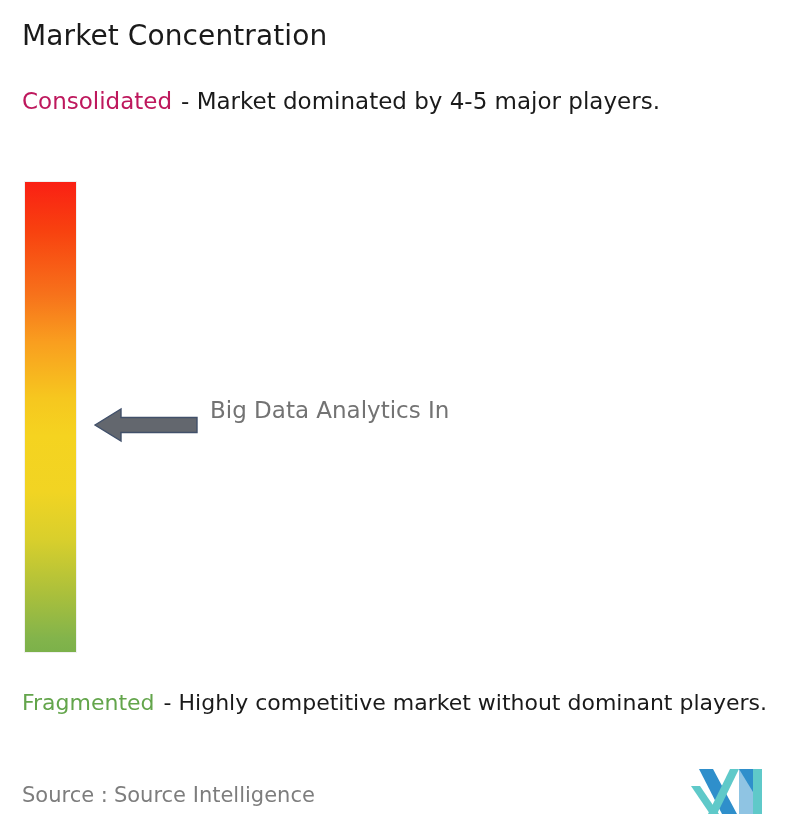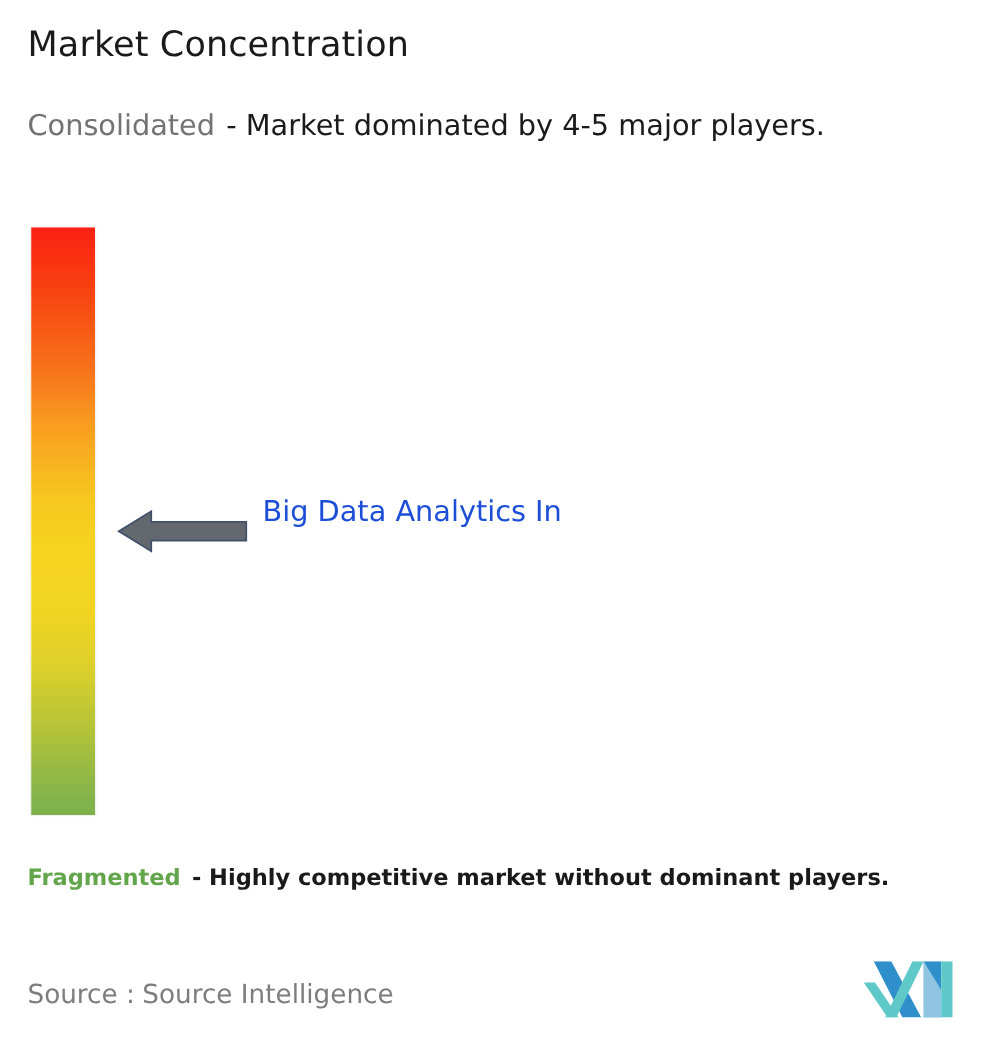--- a/index.html
+++ b/index.html
@@ -42,27 +42,26 @@
     width: 756px;
     font-size: 23px;
     line-height: 33px;
     color: #1a1a1a;
   }
   .legend-bottom {
     position: absolute;
     left: 22px;
     top: 686px;
     width: 770px;
-    font-size: 18px;
+    font-size: 22px;
     line-height: 33px;
     color: #1a1a1a;
-    font-weight: bold;
   }
   .kw-consolidated {
-    color: #737373;
+    color: #be185d;
   }
   .kw-fragmented {
     color: #63a54b;
   }
   .kw-gap {
     display: inline-block;
     width: 9px;
   }
 
   
@@ -102,21 +101,21 @@
   }
 
   
   .callout-label {
     position: absolute;
     left: 210px;
     top: 395px;
     width: 400px;
     font-size: 23px;
     line-height: 31px;
-    color: #1d4ed8;
+    color: #737373;
   }
 
   
   .source-line {
     position: absolute;
     left: 22px;
     top: 781px;
     font-size: 21px;
     line-height: 28px;
     color: #7d7d7d;

